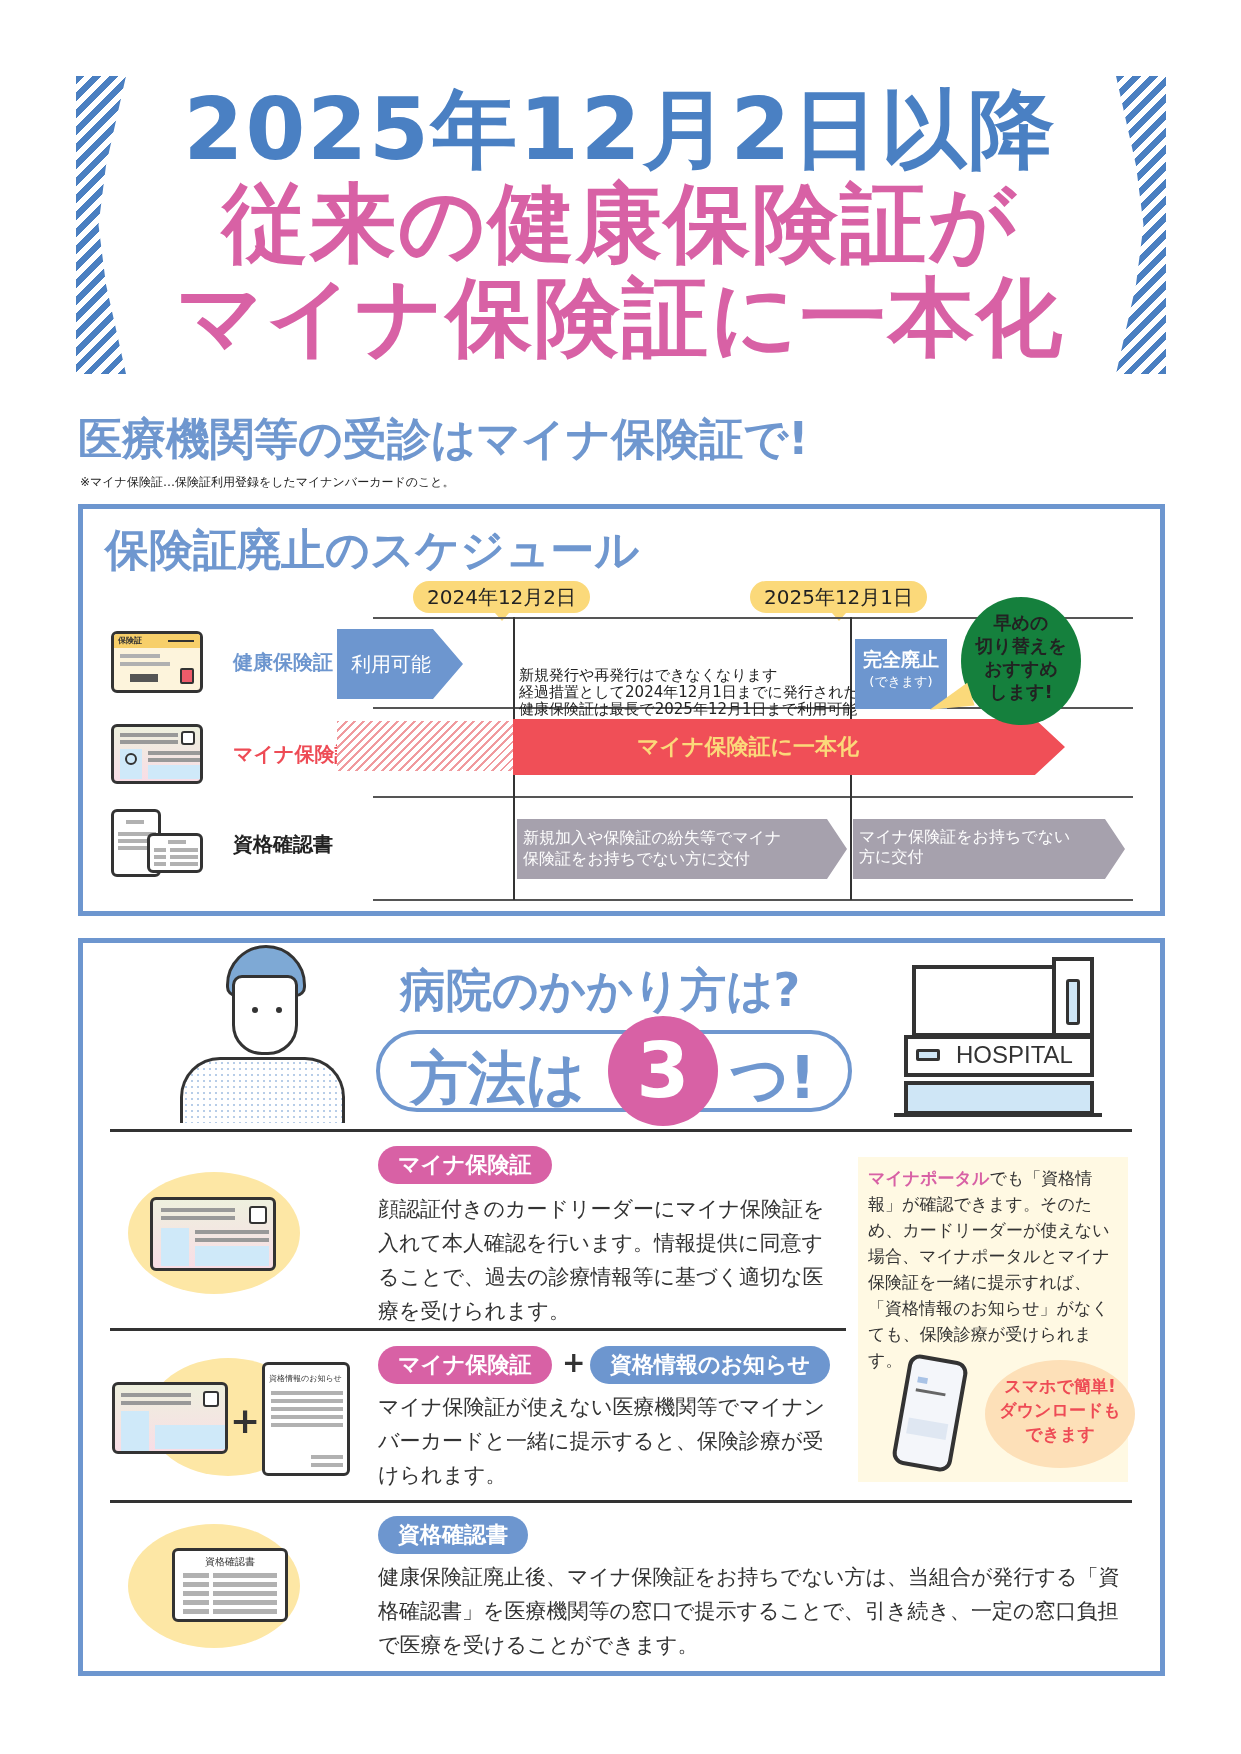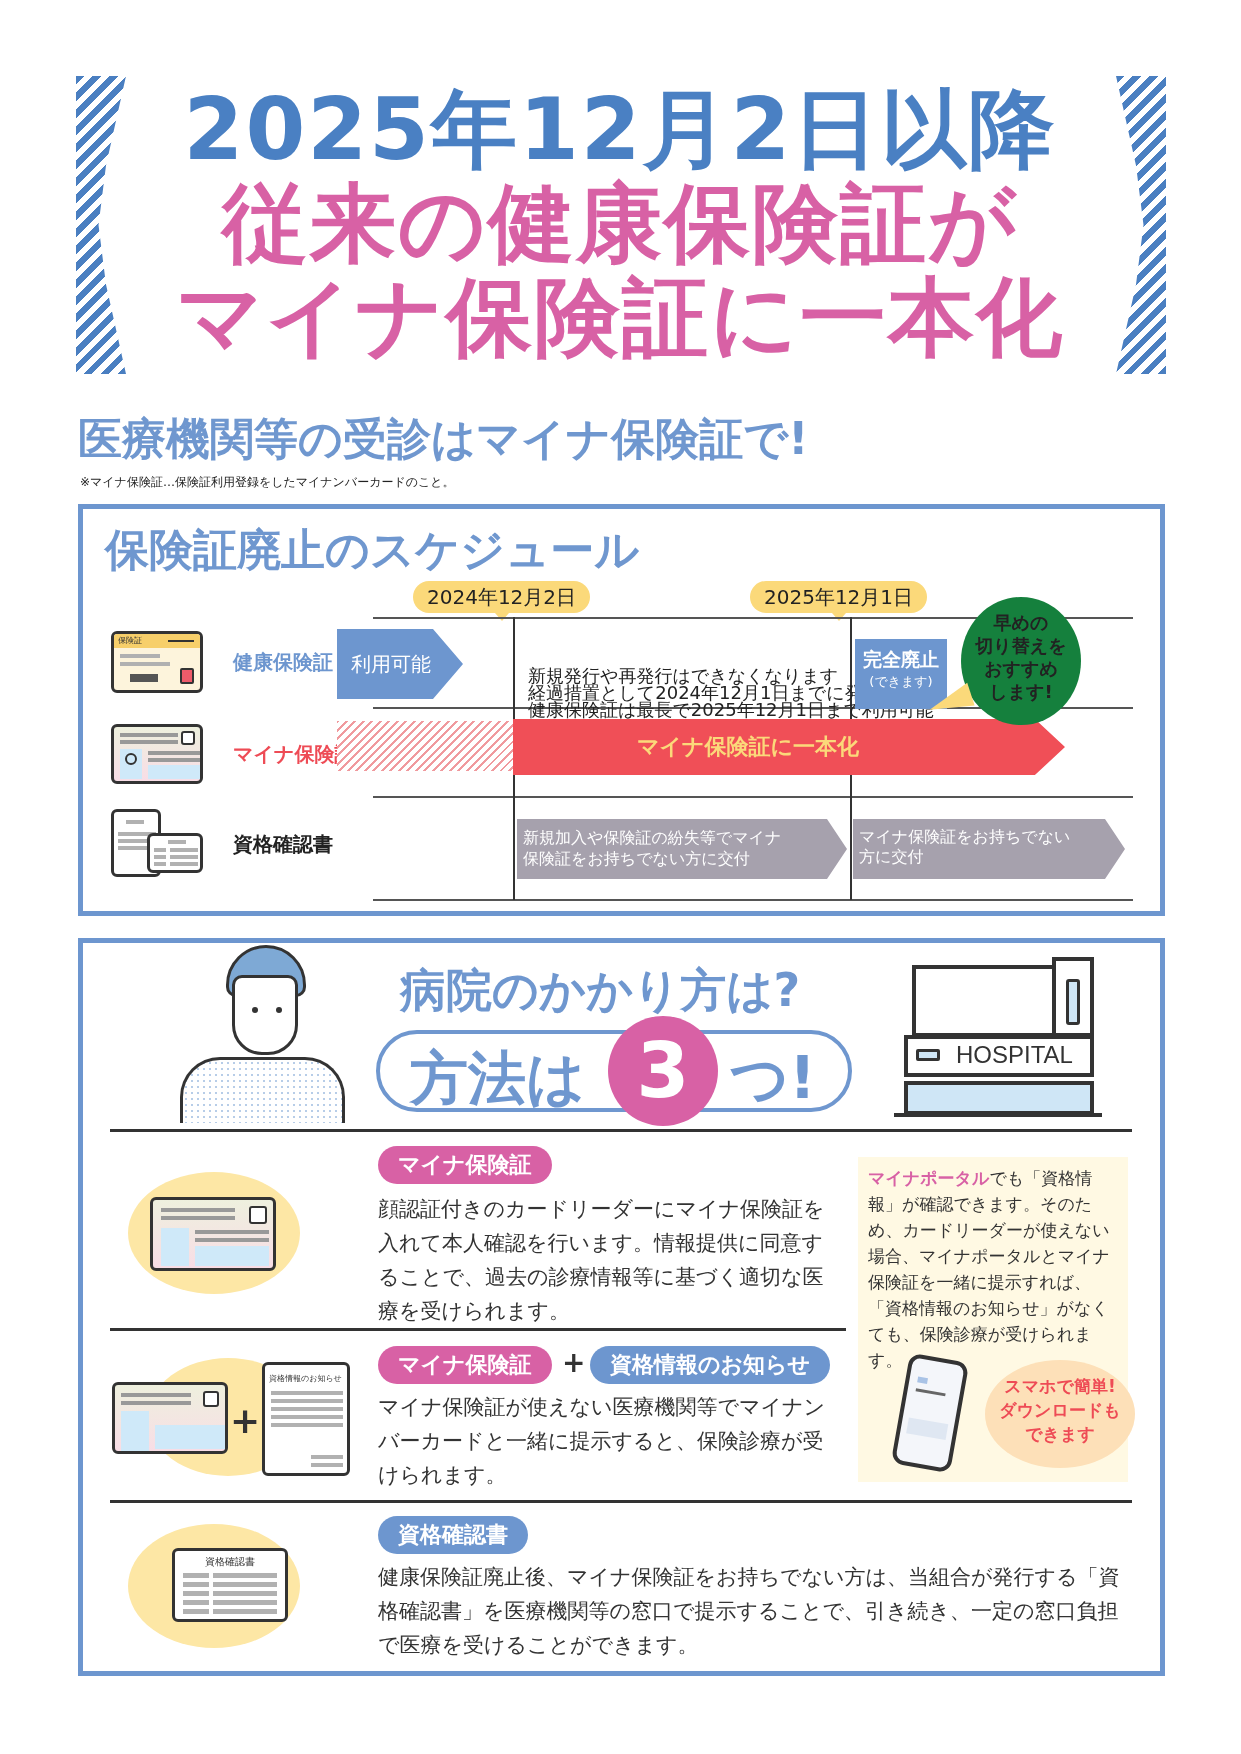--- a/index.html
+++ b/index.html
@@ -81,34 +81,34 @@
   <div class="hline" style="top:108px;"></div>
   <div class="hline" style="top:198px;"></div>
   <div class="hline" style="top:287px;"></div>
   <div class="hline" style="top:390px;"></div>
   <div class="vline" style="left:430px; top:108px; height:283px;"></div>
   <div class="vline" style="left:767px; top:108px; height:283px;"></div>
 
   <div class="row-icon" style="top:122px;">
     <div class="card" style="left:0; top:0; width:92px; height:62px; background:#fdf4dc; overflow:hidden;">
       <div style="position:absolute; left:0; top:0; width:100%; height:14px; background:#f7cf6a;"></div>
-      <div style="position:absolute; left:4px; top:1px; font-size:8px; font-weight:normal; color:#333;">保険証</div>
+      <div style="position:absolute; left:4px; top:1px; font-size:8px; font-weight:bold; color:#333;">保険証</div>
       <div style="position:absolute; right:6px; top:6px; width:26px; height:2px; background:#333;"></div>
       <div class="bar" style="left:6px; top:20px; width:40px;"></div>
       <div class="bar" style="left:6px; top:28px; width:50px;"></div>
       <div style="position:absolute; left:16px; top:40px; width:28px; height:8px; background:#555;"></div>
       <div style="position:absolute; right:6px; top:34px; width:14px; height:16px; background:#ee5b6a; border:2px solid #333; border-radius:2px;"></div>
     </div>
   </div>
   <div class="row-label" style="top:140px; color:#6d96cf;">健康保険証</div>
 
   <div class="arrow arrow-blue" style="left:254px; top:120px; width:126px; height:70px;">
     <span style="position:absolute; left:14px; top:22px; font-size:20px;">利用可能</span>
   </div>
-  <div style="position:absolute; left:436px; top:158px; font-size:18px; line-height:17px; color:#222; white-space:nowrap;margin-left:9px;">
+  <div style="position:absolute; left:436px; top:158px; font-size:15px; line-height:17px; color:#222; white-space:nowrap;">
     <div>新規発行や再発行はできなくなります</div>
     <div>経過措置として2024年12月1日までに発行された</div>
     <div>健康保険証は最長で2025年12月1日まで利用可能</div>
   </div>
   <div style="position:absolute; left:772px; top:130px; width:92px; height:70px; background:#6d96cf; color:#fff; text-align:center;">
     <div style="font-size:19px; font-weight:bold; margin-top:8px;">完全廃止</div>
     <div style="font-size:13px;">(できます)</div>
   </div>
 
   <div class="row-icon" style="top:215px;">

